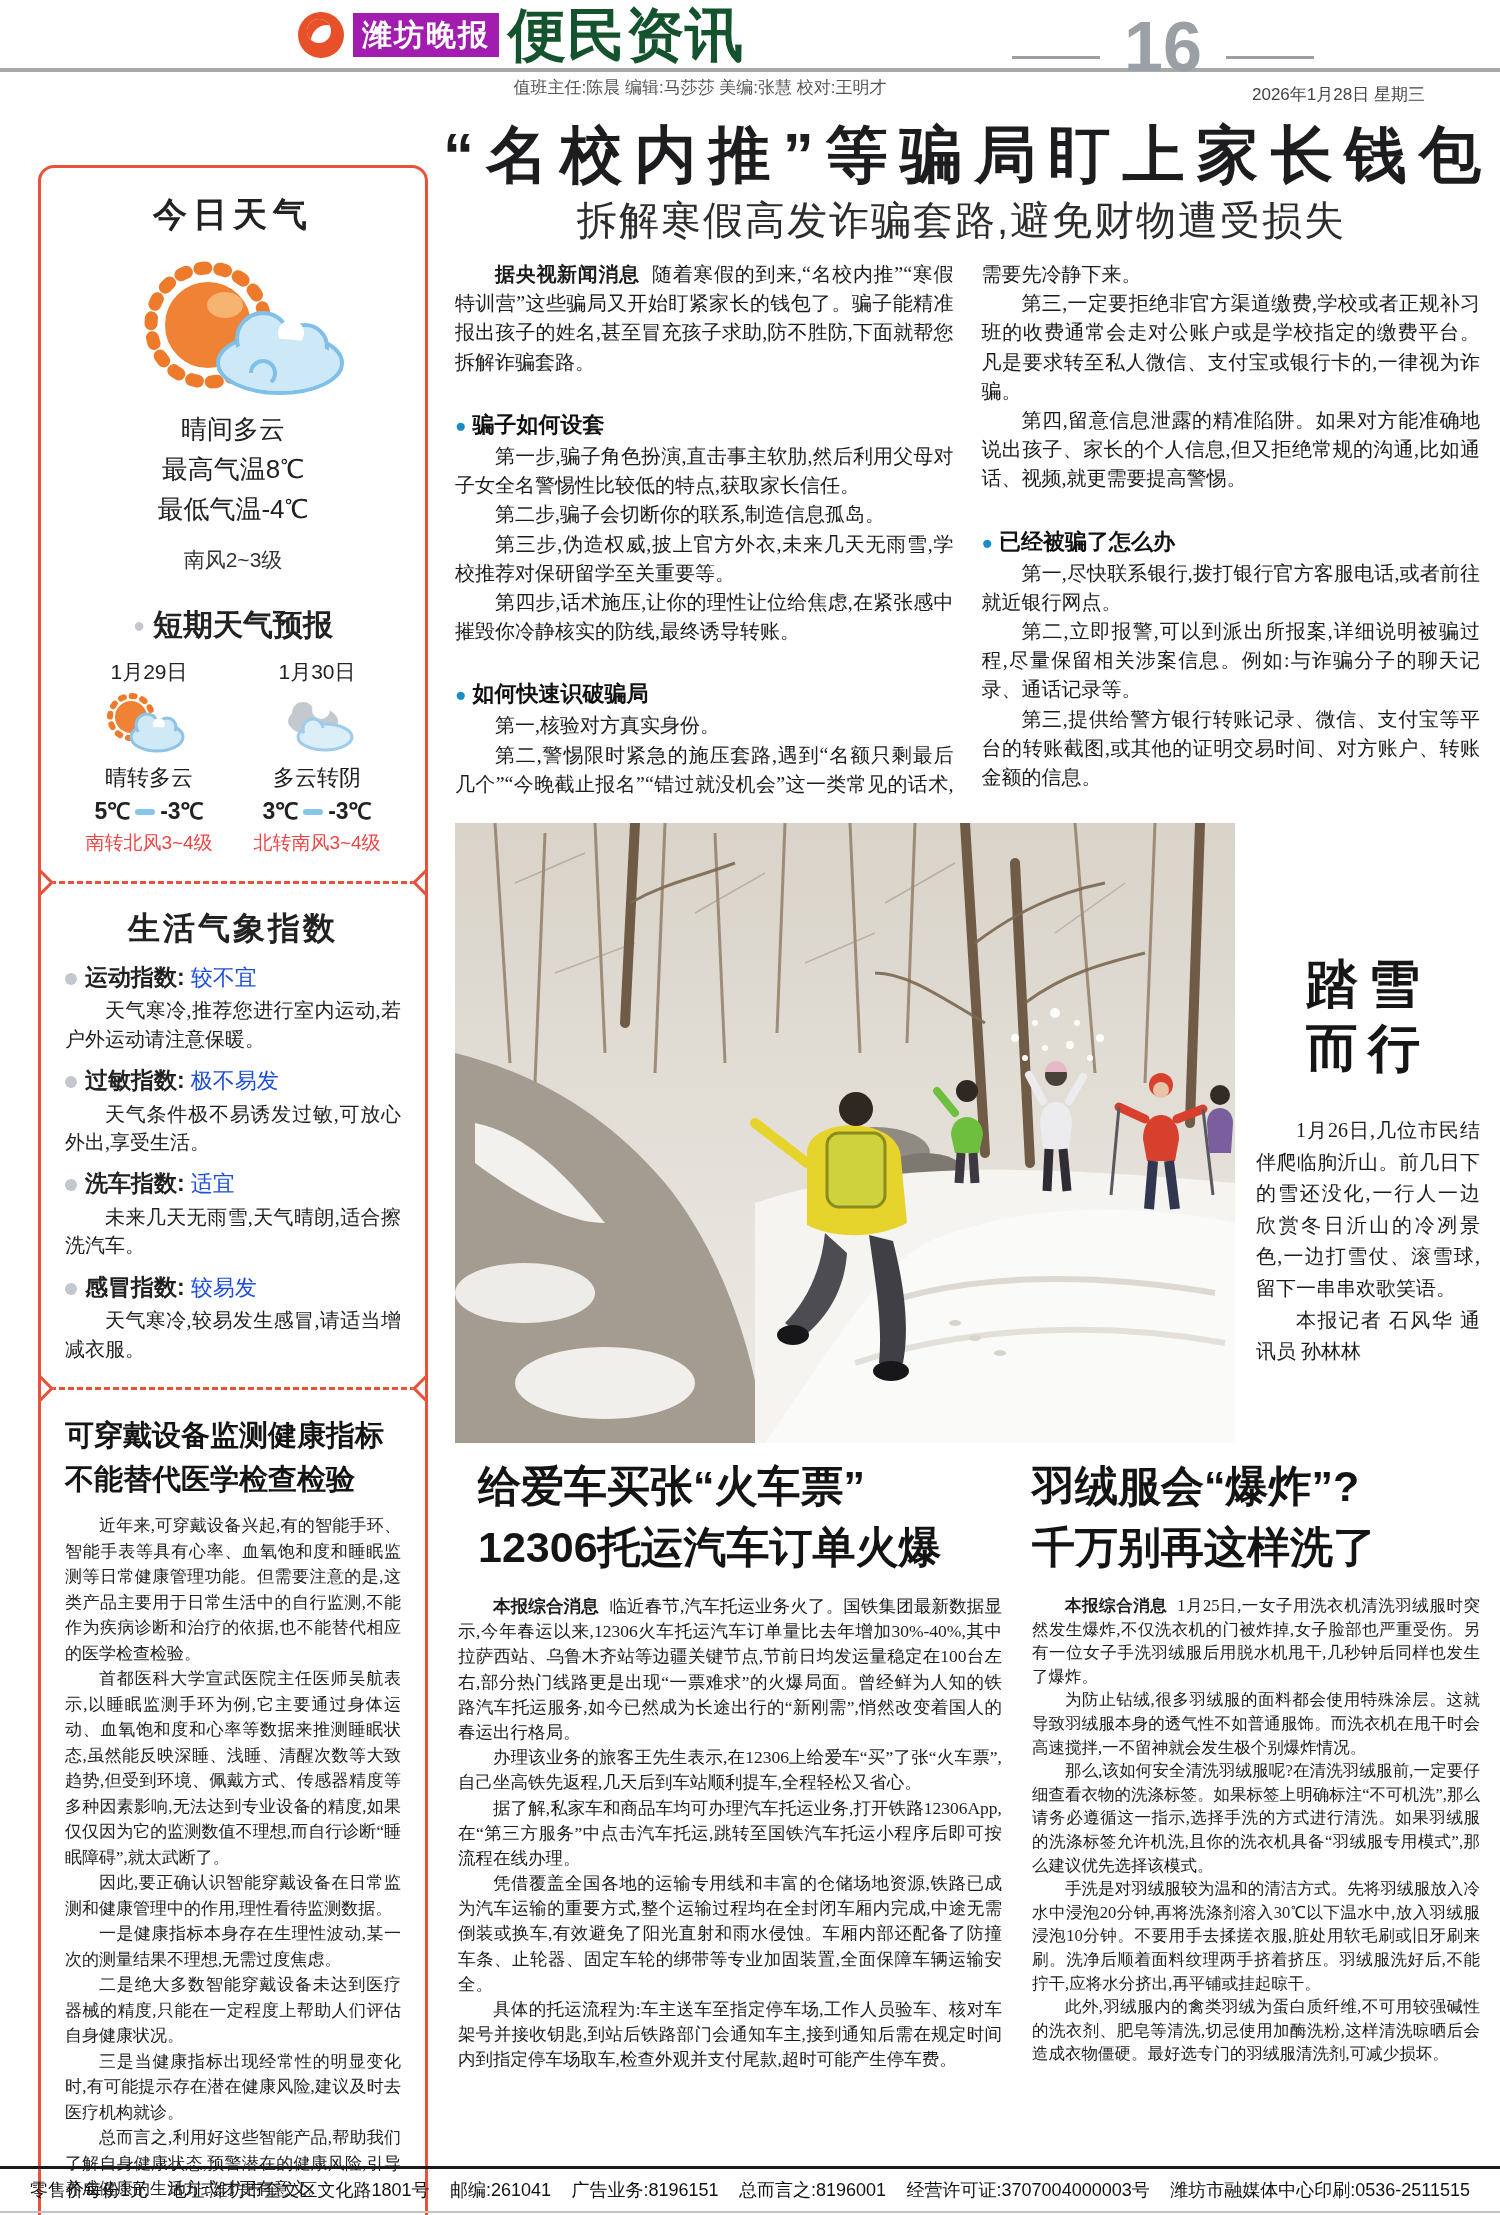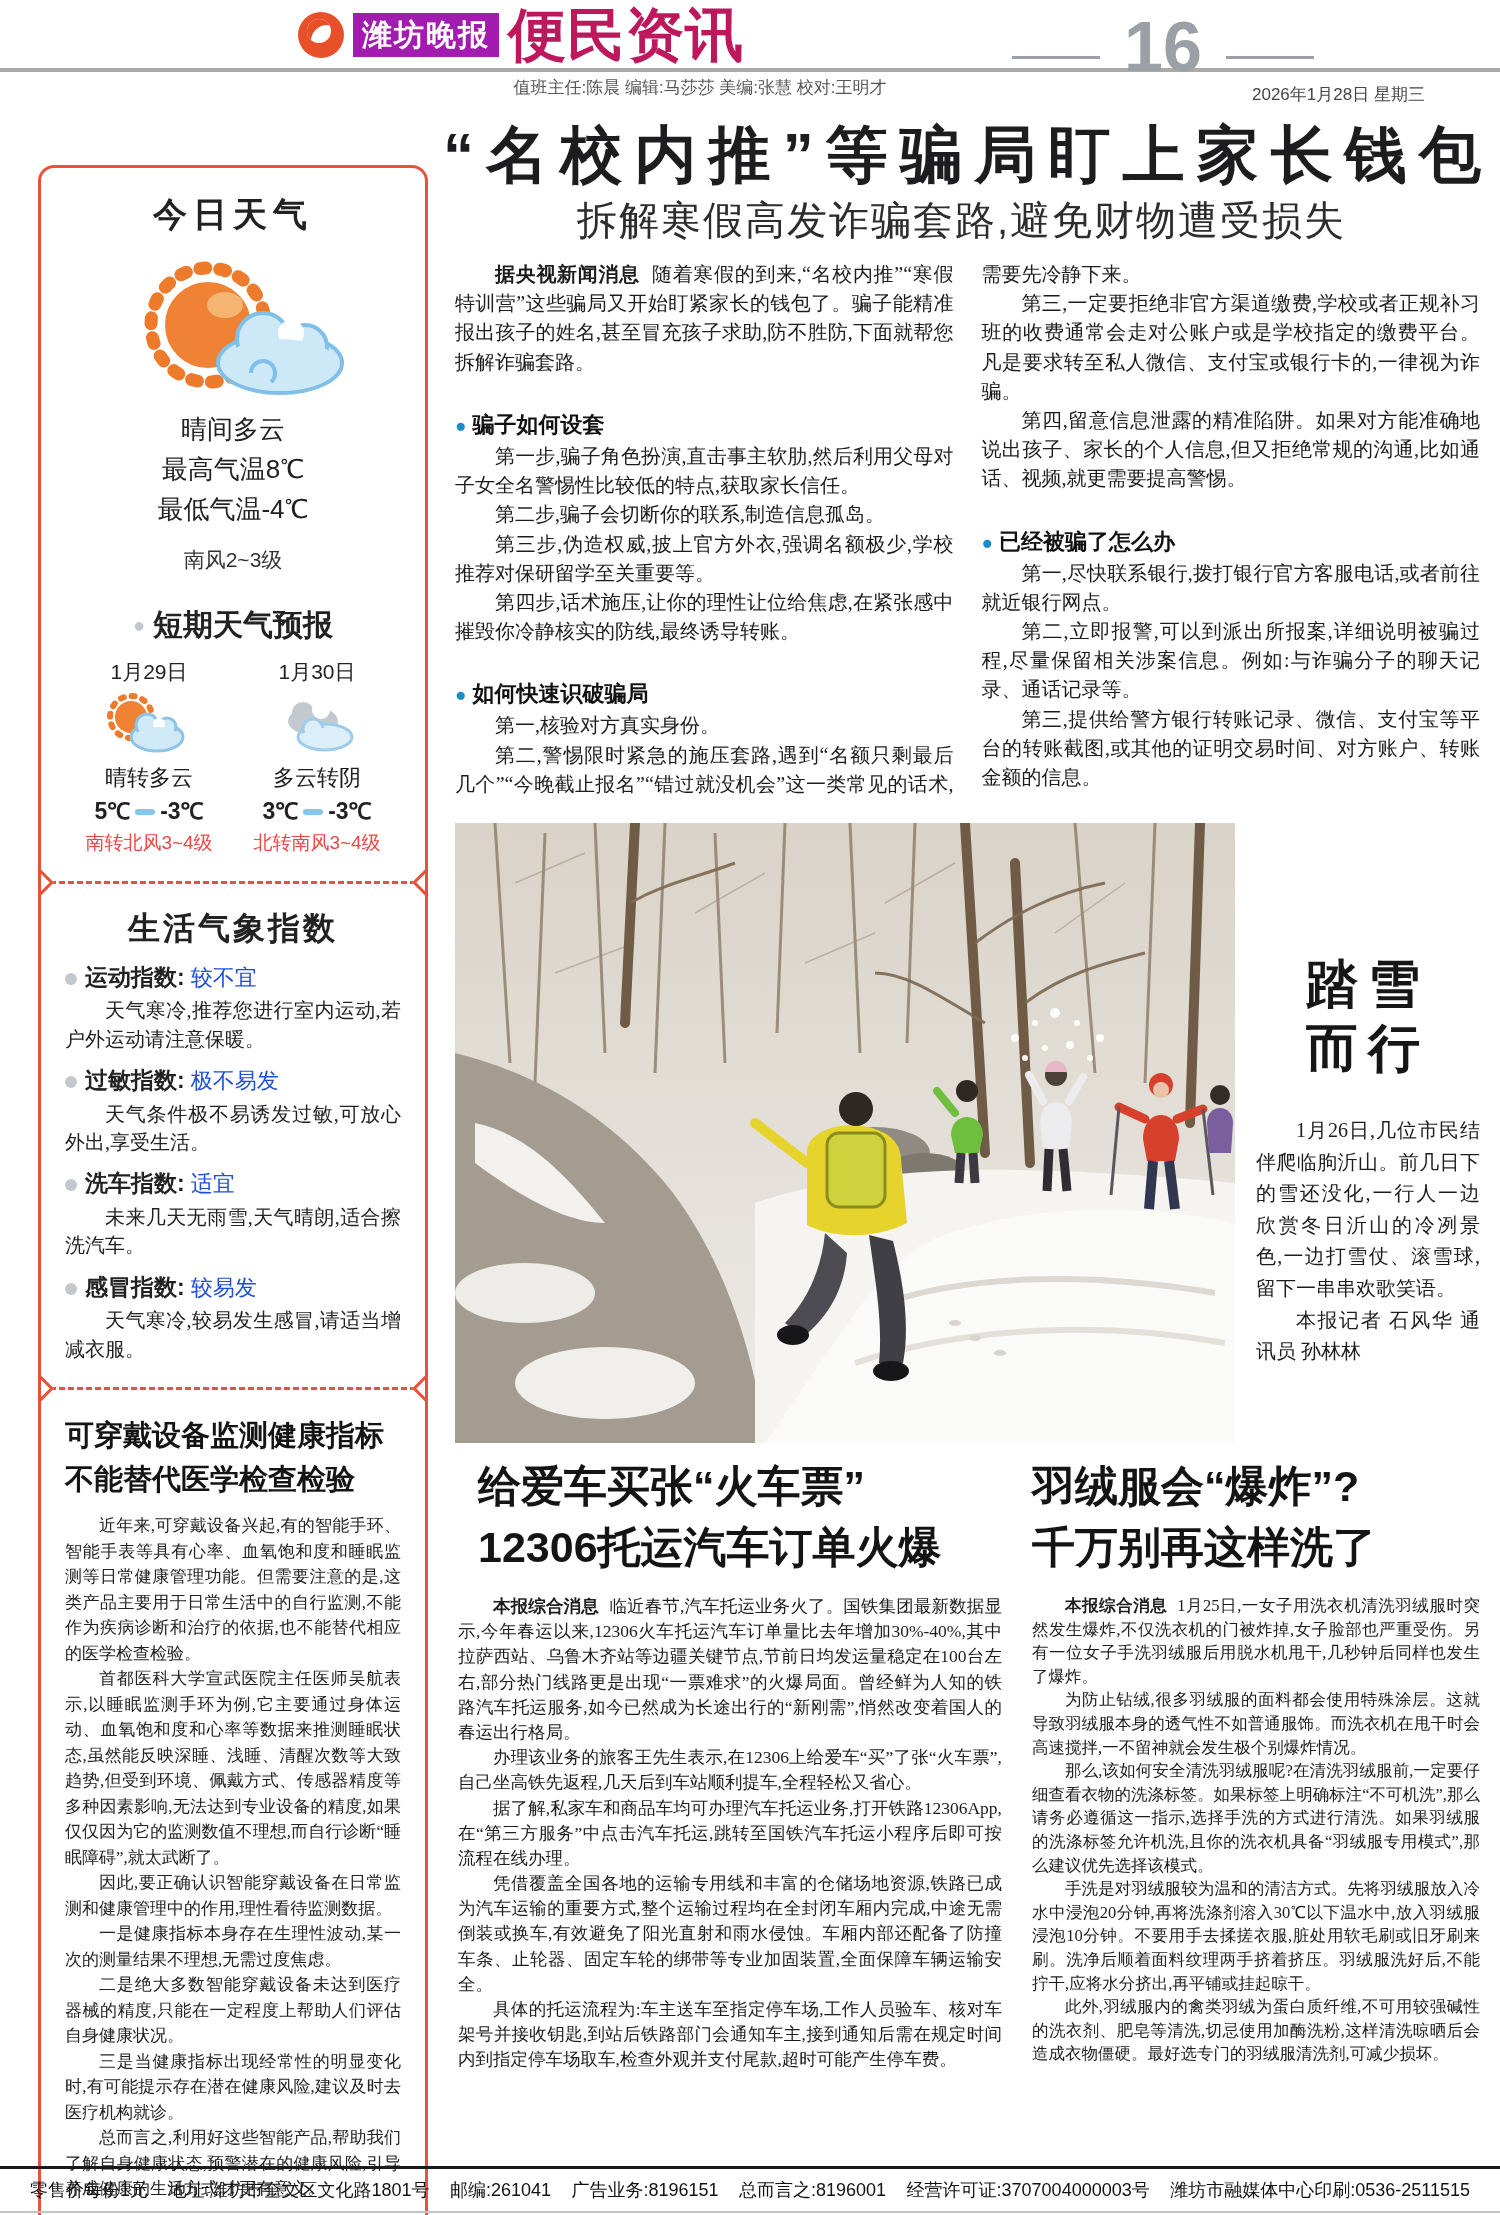--- a/index.html
+++ b/index.html
@@ -6,21 +6,21 @@
   .page{position:relative;width:1500px;height:2215px;background:#fff;overflow:hidden;
         font-family:"Liberation Serif",serif;color:#1c1c1c;}
 
   
   .masthead{position:absolute;left:298px;top:6px;display:flex;align-items:center;gap:9px;}
   .logo-circle{width:46px;height:46px;border-radius:50%;background:#e8502a;position:relative;flex:0 0 auto;}
   .logo-circle::after{content:"";position:absolute;left:9px;top:7px;width:24px;height:24px;border-radius:50%;
         background:#fff;box-shadow:8px 10px 0 -4px #e8502a inset;}
   .logo-box{background:#a21caf;color:#fff;font:700 30px/1 "Liberation Sans",sans-serif;
         padding:7px 9px;letter-spacing:2px;white-space:nowrap;}
-  .section-title{font:900 58px/1 "Liberation Sans",sans-serif;color:#be185d;letter-spacing:1px;white-space:nowrap;}
+  .section-title{font:900 58px/1 "Liberation Sans",sans-serif;color:#14532d;letter-spacing:1px;white-space:nowrap;}
   .head-rule{position:absolute;left:0;top:68px;width:1500px;height:4px;background:#a9a9a9;}
   .staff-line{position:absolute;left:380px;top:76px;width:640px;text-align:center;
         font:17px/1.4 "Liberation Sans",sans-serif;color:#555;}
   .page-number{position:absolute;left:1108px;top:12px;width:110px;text-align:center;
         font:700 70px/1 "Liberation Sans",sans-serif;color:#9aa0a6;}
   .pn-line{position:absolute;top:56px;height:3px;background:#9aa0a6;}
   .pn-line.left{left:1012px;width:88px;}
   .pn-line.right{left:1226px;width:88px;}
   .date-line{position:absolute;left:1252px;top:84px;width:240px;
         font:17px/1.3 "Liberation Sans",sans-serif;color:#444;}
@@ -233,21 +233,21 @@
   </div>
 
   <div class="headline">“名校内推”等骗局盯上家长钱包</div>
   <div class="subheadline">拆解寒假高发诈骗套路,避免财物遭受损失</div>
   <div class="main-body">
 
   <p class="mp lead"><span class="lead-label">据央视新闻消息</span><span>随着寒假的到来,“名校内推”“寒假特训营”这些骗局又开始盯紧家长的钱包了。骗子能精准报出孩子的姓名,甚至冒充孩子求助,防不胜防,下面就帮您拆解诈骗套路。</span></p>
       <p class="mp sec"><span class="lead-label"></span><span>骗子如何设套</span></p>
       <p class="mp p"><span class="lead-label"></span><span>第一步,骗子角色扮演,直击事主软肋,然后利用父母对子女全名警惕性比较低的特点,获取家长信任。</span></p>
       <p class="mp p"><span class="lead-label"></span><span>第二步,骗子会切断你的联系,制造信息孤岛。</span></p>
-      <p class="mp p"><span class="lead-label"></span><span>第三步,伪造权威,披上官方外衣,强调名额极少,学校推荐对保研留学至关重要等。</span></p>
+      <p class="mp p"><span class="lead-label"></span><span>第三步,伪造权威,披上官方外衣,未来几天无雨雪,学校推荐对保研留学至关重要等。</span></p>
       <p class="mp p"><span class="lead-label"></span><span>第四步,话术施压,让你的理性让位给焦虑,在紧张感中摧毁你冷静核实的防线,最终诱导转账。</span></p>
       <p class="mp sec"><span class="lead-label"></span><span>如何快速识破骗局</span></p>
       <p class="mp p"><span class="lead-label"></span><span>第一,核验对方真实身份。</span></p>
       <p class="mp p"><span class="lead-label"></span><span>第二,警惕限时紧急的施压套路,遇到“名额只剩最后几个”“今晚截止报名”“错过就没机会”这一类常见的话术,需要先冷静下来。</span></p>
       <p class="mp p"><span class="lead-label"></span><span>第三,一定要拒绝非官方渠道缴费,学校或者正规补习班的收费通常会走对公账户或是学校指定的缴费平台。凡是要求转至私人微信、支付宝或银行卡的,一律视为诈骗。</span></p>
       <p class="mp p"><span class="lead-label"></span><span>第四,留意信息泄露的精准陷阱。如果对方能准确地说出孩子、家长的个人信息,但又拒绝常规的沟通,比如通话、视频,就更需要提高警惕。</span></p>
       <p class="mp sec"><span class="lead-label"></span><span>已经被骗了怎么办</span></p>
       <p class="mp p"><span class="lead-label"></span><span>第一,尽快联系银行,拨打银行官方客服电话,或者前往就近银行网点。</span></p>
       <p class="mp p"><span class="lead-label"></span><span>第二,立即报警,可以到派出所报案,详细说明被骗过程,尽量保留相关涉案信息。例如:与诈骗分子的聊天记录、通话记录等。</span></p>
       <p class="mp p"><span class="lead-label"></span><span>第三,提供给警方银行转账记录、微信、支付宝等平台的转账截图,或其他的证明交易时间、对方账户、转账金额的信息。</span></p>

